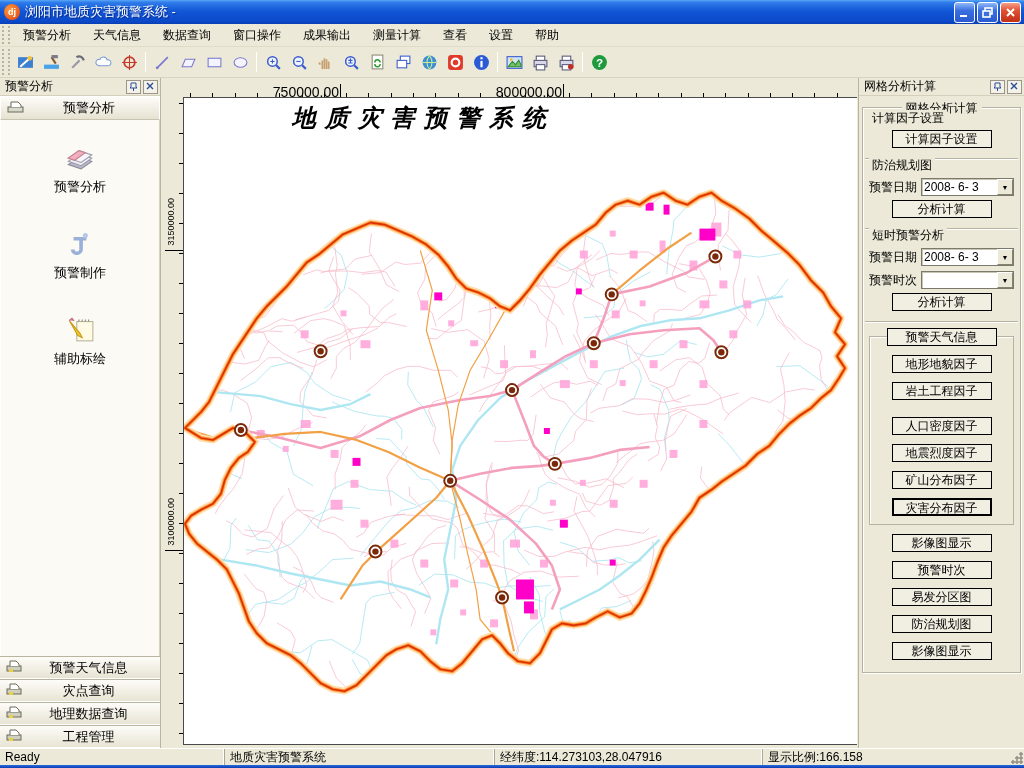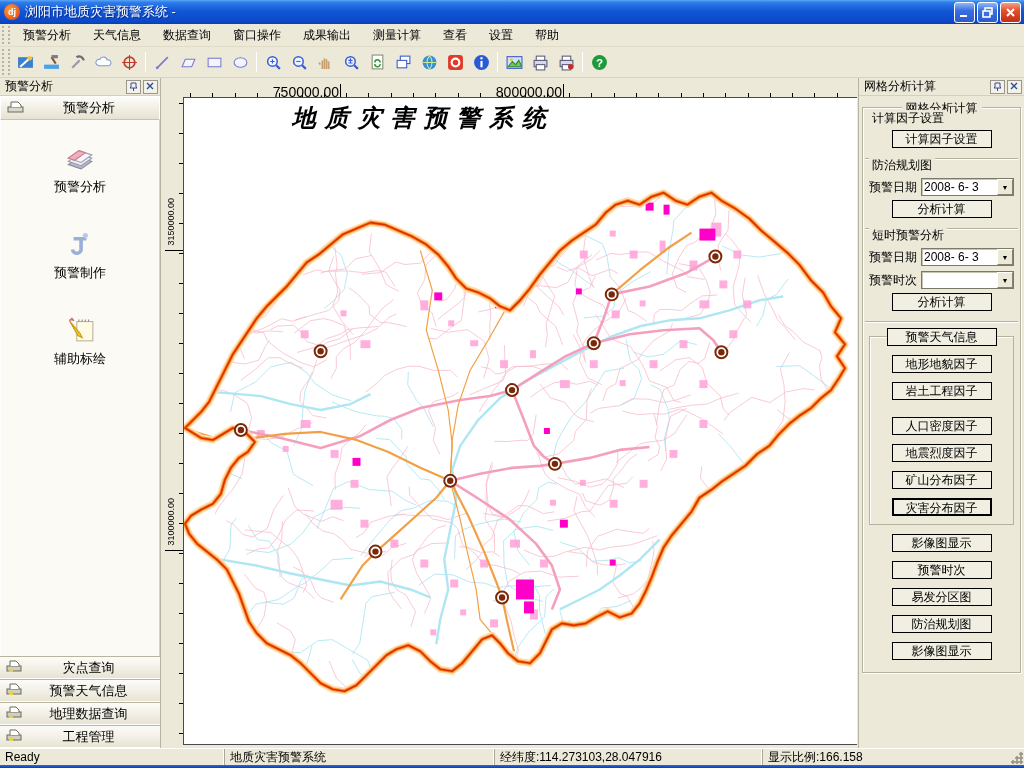--- a/index.html
+++ b/index.html
@@ -346,29 +346,29 @@
             <span class="tlabel">辅助标绘</span>
           </div>
         </div>
       <div id="lp-sections">
           <div class="lp-bar">
             <span><svg width="17" height="14">
                 <rect x="1" y="7" width="14" height="5" fill="#d0d0c0" stroke="#6a6a5a"></rect>
                 <path d="M4 7V2h6l3 3v2" fill="#fff" stroke="#6a6a5a"></path>
                 <rect x="3" y="10" width="4" height="3" fill="#e8d24a"></rect>
               </svg></span>
-            <span class="blabel">灾点查询</span>
+            <span class="blabel">预警天气信息</span>
           </div>
           <div class="lp-bar">
             <span><svg width="17" height="14">
                 <rect x="1" y="7" width="14" height="5" fill="#d0d0c0" stroke="#6a6a5a"></rect>
                 <path d="M4 7V2h6l3 3v2" fill="#fff" stroke="#6a6a5a"></path>
                 <rect x="3" y="10" width="4" height="3" fill="#e8d24a"></rect>
               </svg></span>
-            <span class="blabel">预警天气信息</span>
+            <span class="blabel">灾点查询</span>
           </div>
           <div class="lp-bar">
             <span><svg width="17" height="14">
                 <rect x="1" y="7" width="14" height="5" fill="#d0d0c0" stroke="#6a6a5a"></rect>
                 <path d="M4 7V2h6l3 3v2" fill="#fff" stroke="#6a6a5a"></path>
                 <rect x="3" y="10" width="4" height="3" fill="#e8d24a"></rect>
               </svg></span>
             <span class="blabel">地理数据查询</span>
           </div>
           <div class="lp-bar">

